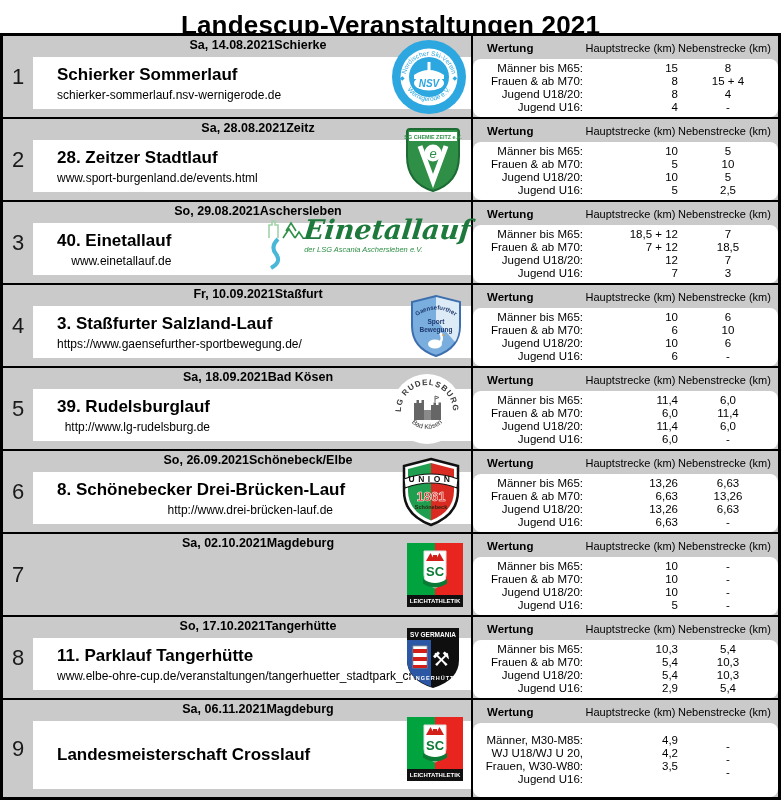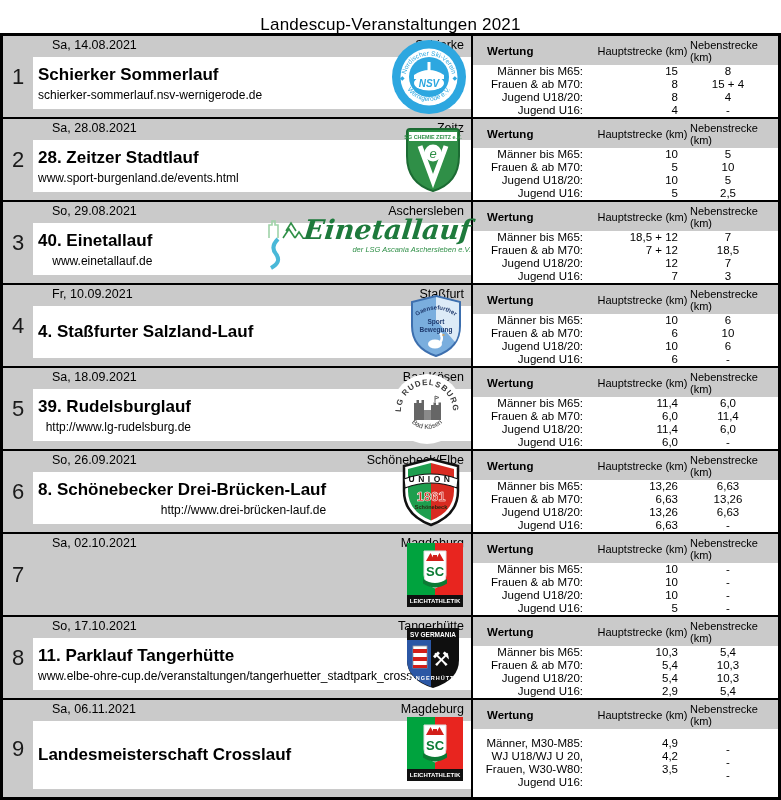--- a/index.html
+++ b/index.html
@@ -4,59 +4,59 @@
 <style>
   * { box-sizing: border-box; }
   body {
     margin: 0; width: 781px; height: 800px; background: #fff;
     font-family: "Liberation Sans", "DejaVu Sans", sans-serif; color: #000;
     position: relative; overflow: hidden;
   }
   svg text { font-family: "Liberation Sans", "DejaVu Sans", sans-serif; }
   .title {
     height: 50px; display: flex; align-items: center; justify-content: center;
-    font-size: 17px; font-weight: normal; letter-spacing: 0.2px;
+    font-size: 26px; font-weight: bold; letter-spacing: 0.2px;
   }
   .table {
     position: absolute; left: 0; right: 0; top: 33px; bottom: 0;
     border: 3px solid #000; display: flex; flex-direction: column; background: #cacaca;
   }
   .row { display: flex; height: 83px; border-bottom: 2px solid #000; background: #cacaca; position: relative; }
   .row:last-child { flex: 1; height: auto; border-bottom: none; }
   .numcell { width: 30px; display: flex; align-items: center; justify-content: center; font-size: 22px; color: #1a1a1a; }
   .left { width: 440px; position: relative; border-right: 2px solid #000; }
   .datebar {
-    height: 21px; display: flex; align-items: center; justify-content: space-between;
-    padding: 0 7px 4px 19px; font-size: 12.5px; font-weight: normal;
+    height: 21px; display: flex; align-items: center; justify-content: center;
+    padding: 0 7px 4px 19px; font-size: 12.5px; font-weight: bold;
   }
   .whitebox { position: absolute; left: 0; right: 0; top: 21px; bottom: 8px; background: #fff; display: flex; align-items: center; }
-  .evtext { padding-left: 5px; display: flex; flex-direction: column; justify-content: center; max-width: 300px; }
+  .evtext { padding-left: 24px; display: flex; flex-direction: column; justify-content: center; max-width: 300px; }
   .evname { font-size: 17px; font-weight: bold; white-space: nowrap; }
   .evurl { font-size: 12px; margin-top: 3px; white-space: nowrap; text-align: right; }
   .logoslot { position: absolute; right: 8px; top: 50%; transform: translateY(-50%); z-index: 2; }
   .logoslot[data-logo="einetal"] { right: 0; }
   .logoslot[data-logo="nsv"] { right: 4px; }
   .rpanel { flex: 1; display: flex; flex-direction: column; }
-  .rhead { height: 29px; display: flex; align-items: center; font-size: 11px; }
+  .rhead { height: 23px; display: flex; align-items: center; font-size: 11px; }
   .rh1 { width: 110px; padding-left: 14px; font-weight: bold; font-size: 11.5px; }
-  .rh2 { width: 95px; text-align: center; margin-left: 12px; }
+  .rh2 { width: 95px; text-align: center; }
   .rh3 { flex: 1; text-align: left; }
-  .rbody { flex: 1; background: #fff; display: flex; flex-direction: column; justify-content: center; }
+  .rbody { flex: 1; background: #fff; display: flex; flex-direction: column; justify-content: center; border-radius: 8px; }
   .wline { display: flex; font-size: 11.5px; line-height: 13px; }
   .wlabel { width: 110px; text-align: right; }
   .wv1 { width: 95px; text-align: right; }
   .wv2 { flex: 1; text-align: center; }
   .row-crosslauf .wv2 { transform: translateY(6px); }
   .einetal { display: flex; align-items: flex-start; }
   .einetal-script {
     font-family: "DejaVu Serif", serif; font-style: italic; font-weight: bold;
     font-size: 27px; line-height: 28px; color: #1e7a3c; transform: skewX(-6deg);
     white-space: nowrap;
   }
-  .einetal-sub { font-size: 7.5px; color: #2f8f47; font-style: italic; text-align: right; margin-top: 1px; }
+  .einetal-sub { font-size: 7.5px; color: #2f8f47; font-style: italic; text-align: left; margin-top: 1px; }
   svg { display: block; }
 </style>
 </head>
 <body>
 
 <div class="title">Landescup-Veranstaltungen 2021</div>
 
 <div class="table">
 
   <div class="row">
@@ -239,21 +239,22 @@
 
   <div class="row">
     <div class="numcell">4</div>
     <div class="left">
       <div class="datebar">
         <span>Fr, 10.09.2021</span>
         <span>Staßfurt</span>
       </div>
       <div class="whitebox">
         <div class="evtext">
-          <div class="evname">4. Staßfurter Salzland-Lauf</div>
+          <div class="evname">3. Staßfurter Salzland-Lauf</div>
+          <div class="evurl">https://www.gaensefurther-sportbewegung.de/</div>
         </div>
       </div>
       <div class="logoslot" data-logo="gaense">
     <svg width="54" height="64" viewBox="0 0 54 64">
       <path d="M27,2 L51,8 V32 Q51,54 27,62 Q3,54 3,32 V8 Z" fill="#7aaede" stroke="#3d6fae" stroke-width="2"></path>
       <path d="M27,3 L50,8.8 V32 Q50,42 46,48 L27,26 Z" fill="#fff" opacity="0.75"></path>
       <defs>
               <path id="gfArc" d="M8,22 Q27,9 46,22"></path>
             </defs>
       <text font-size="6" font-weight="bold" fill="#1f3a6e"><textPath href="#gfArc" startOffset="50%" text-anchor="middle">Gaensefurther</textPath></text>

